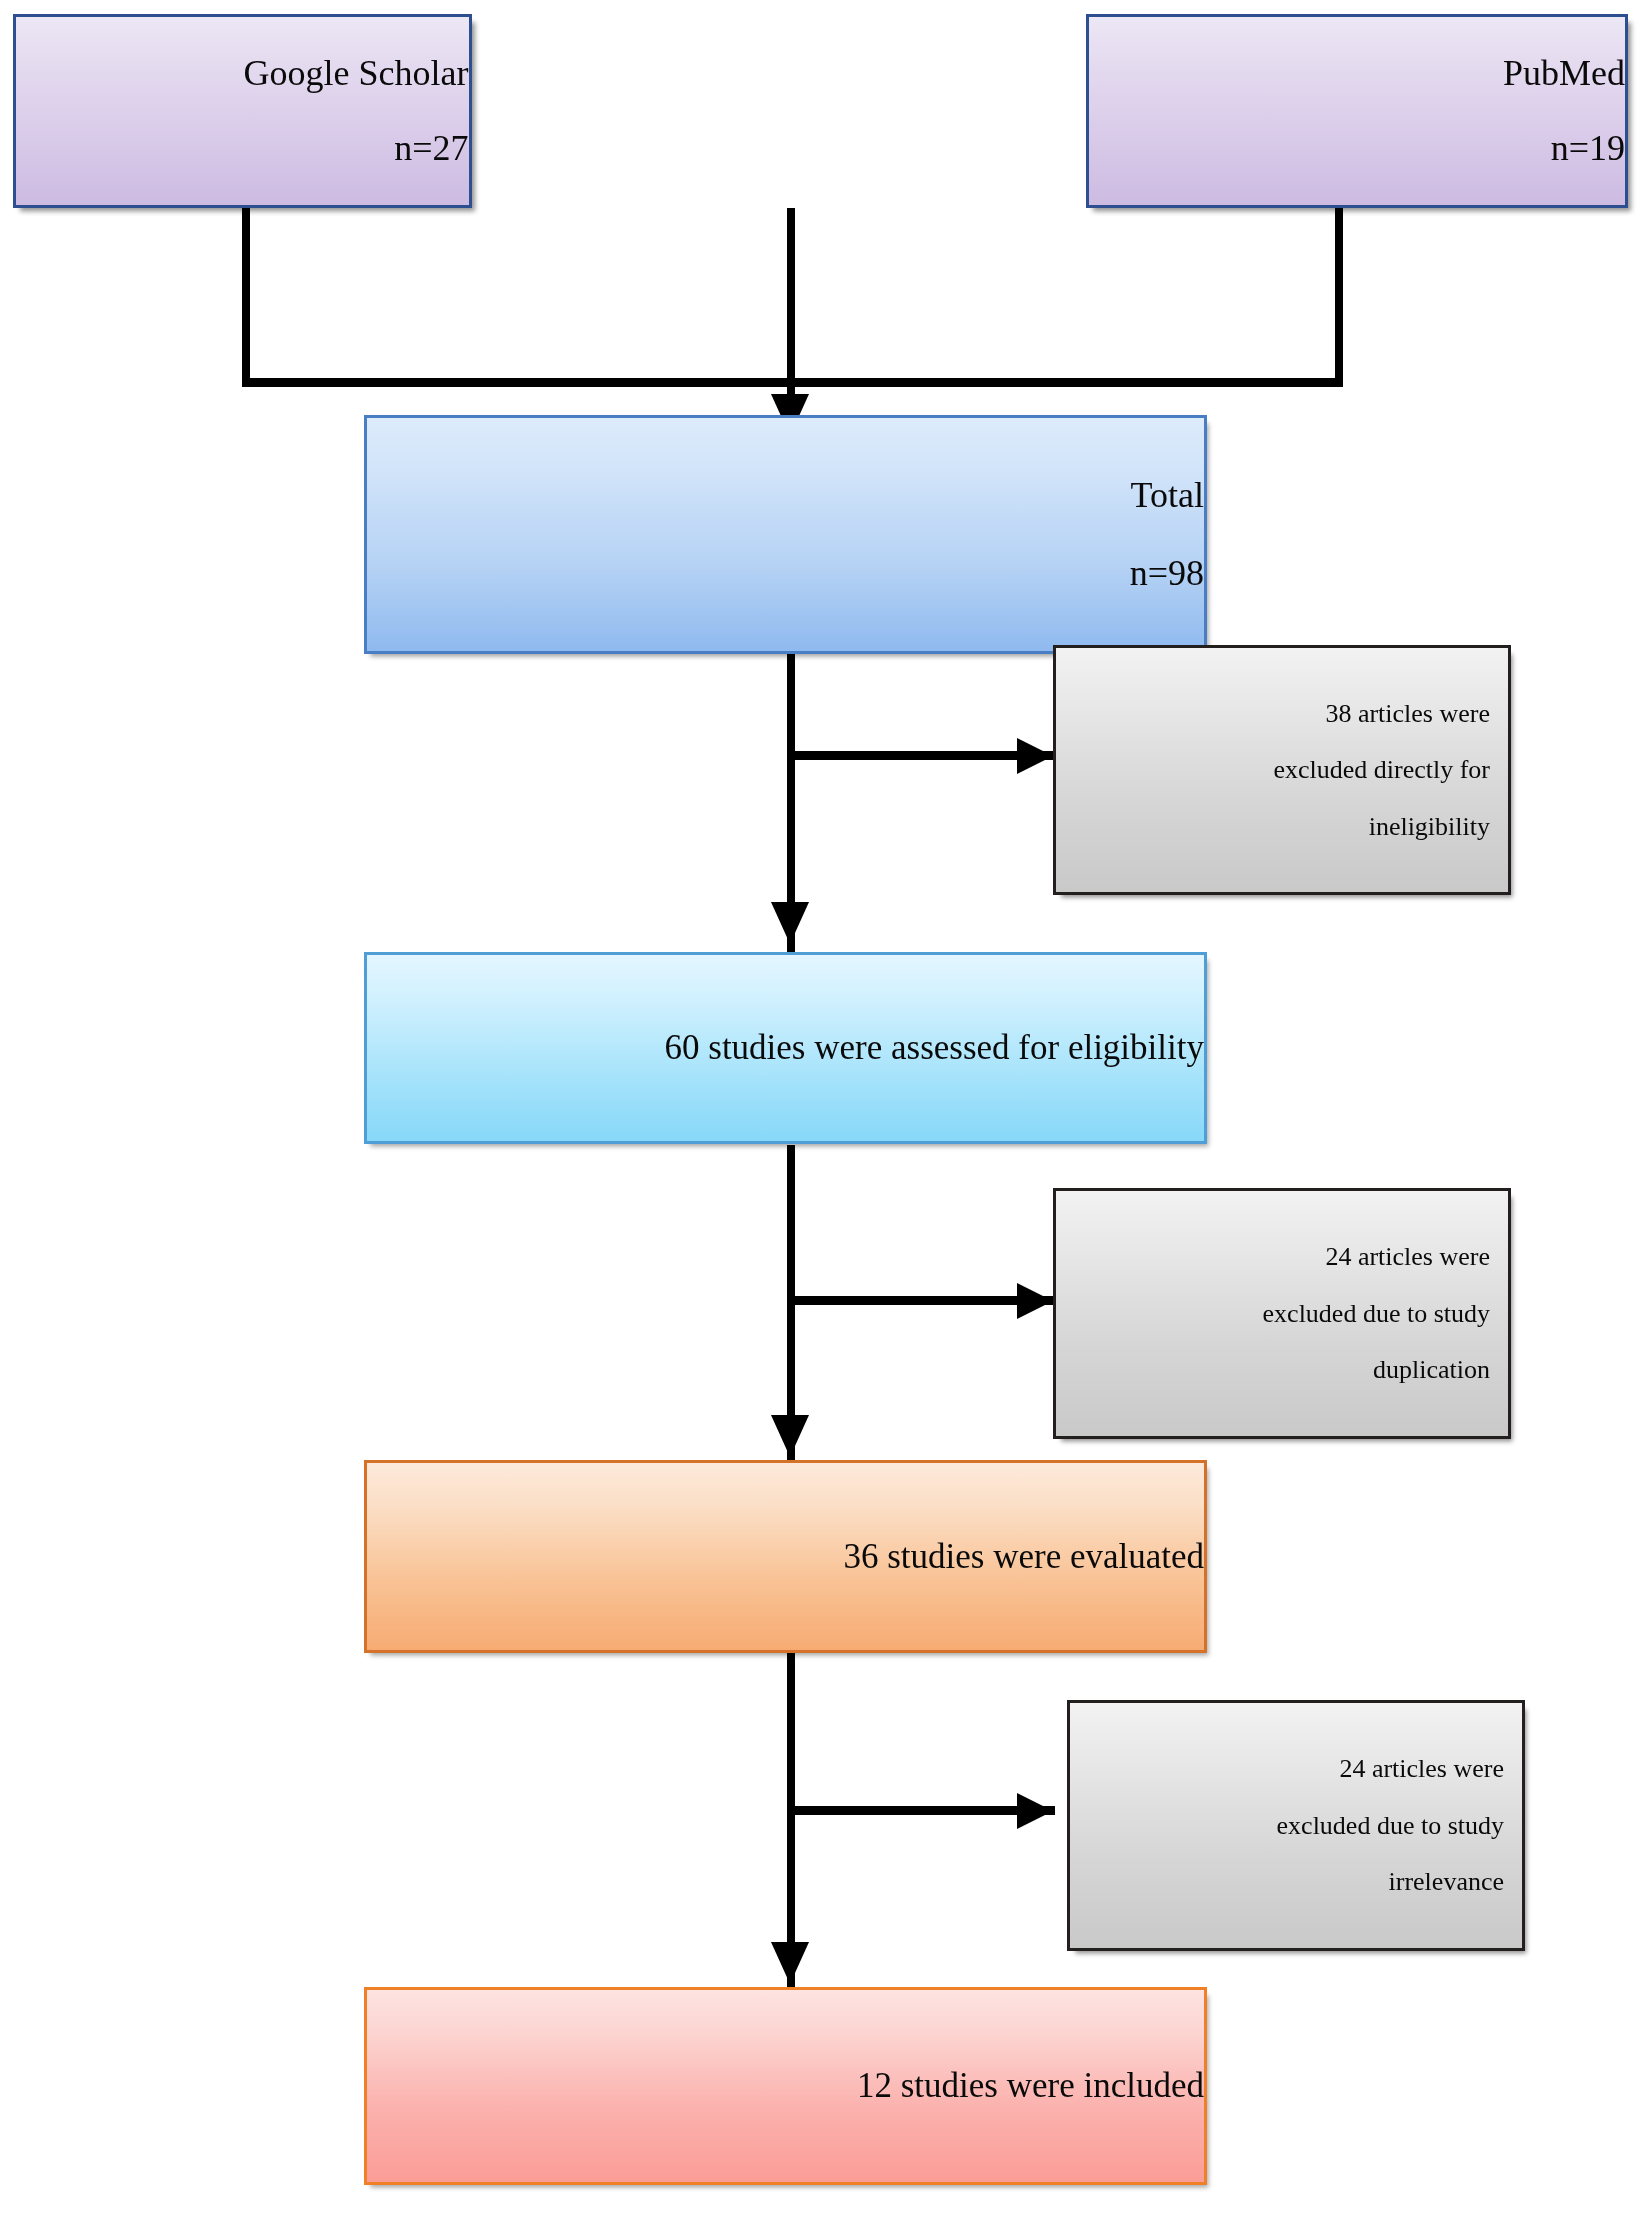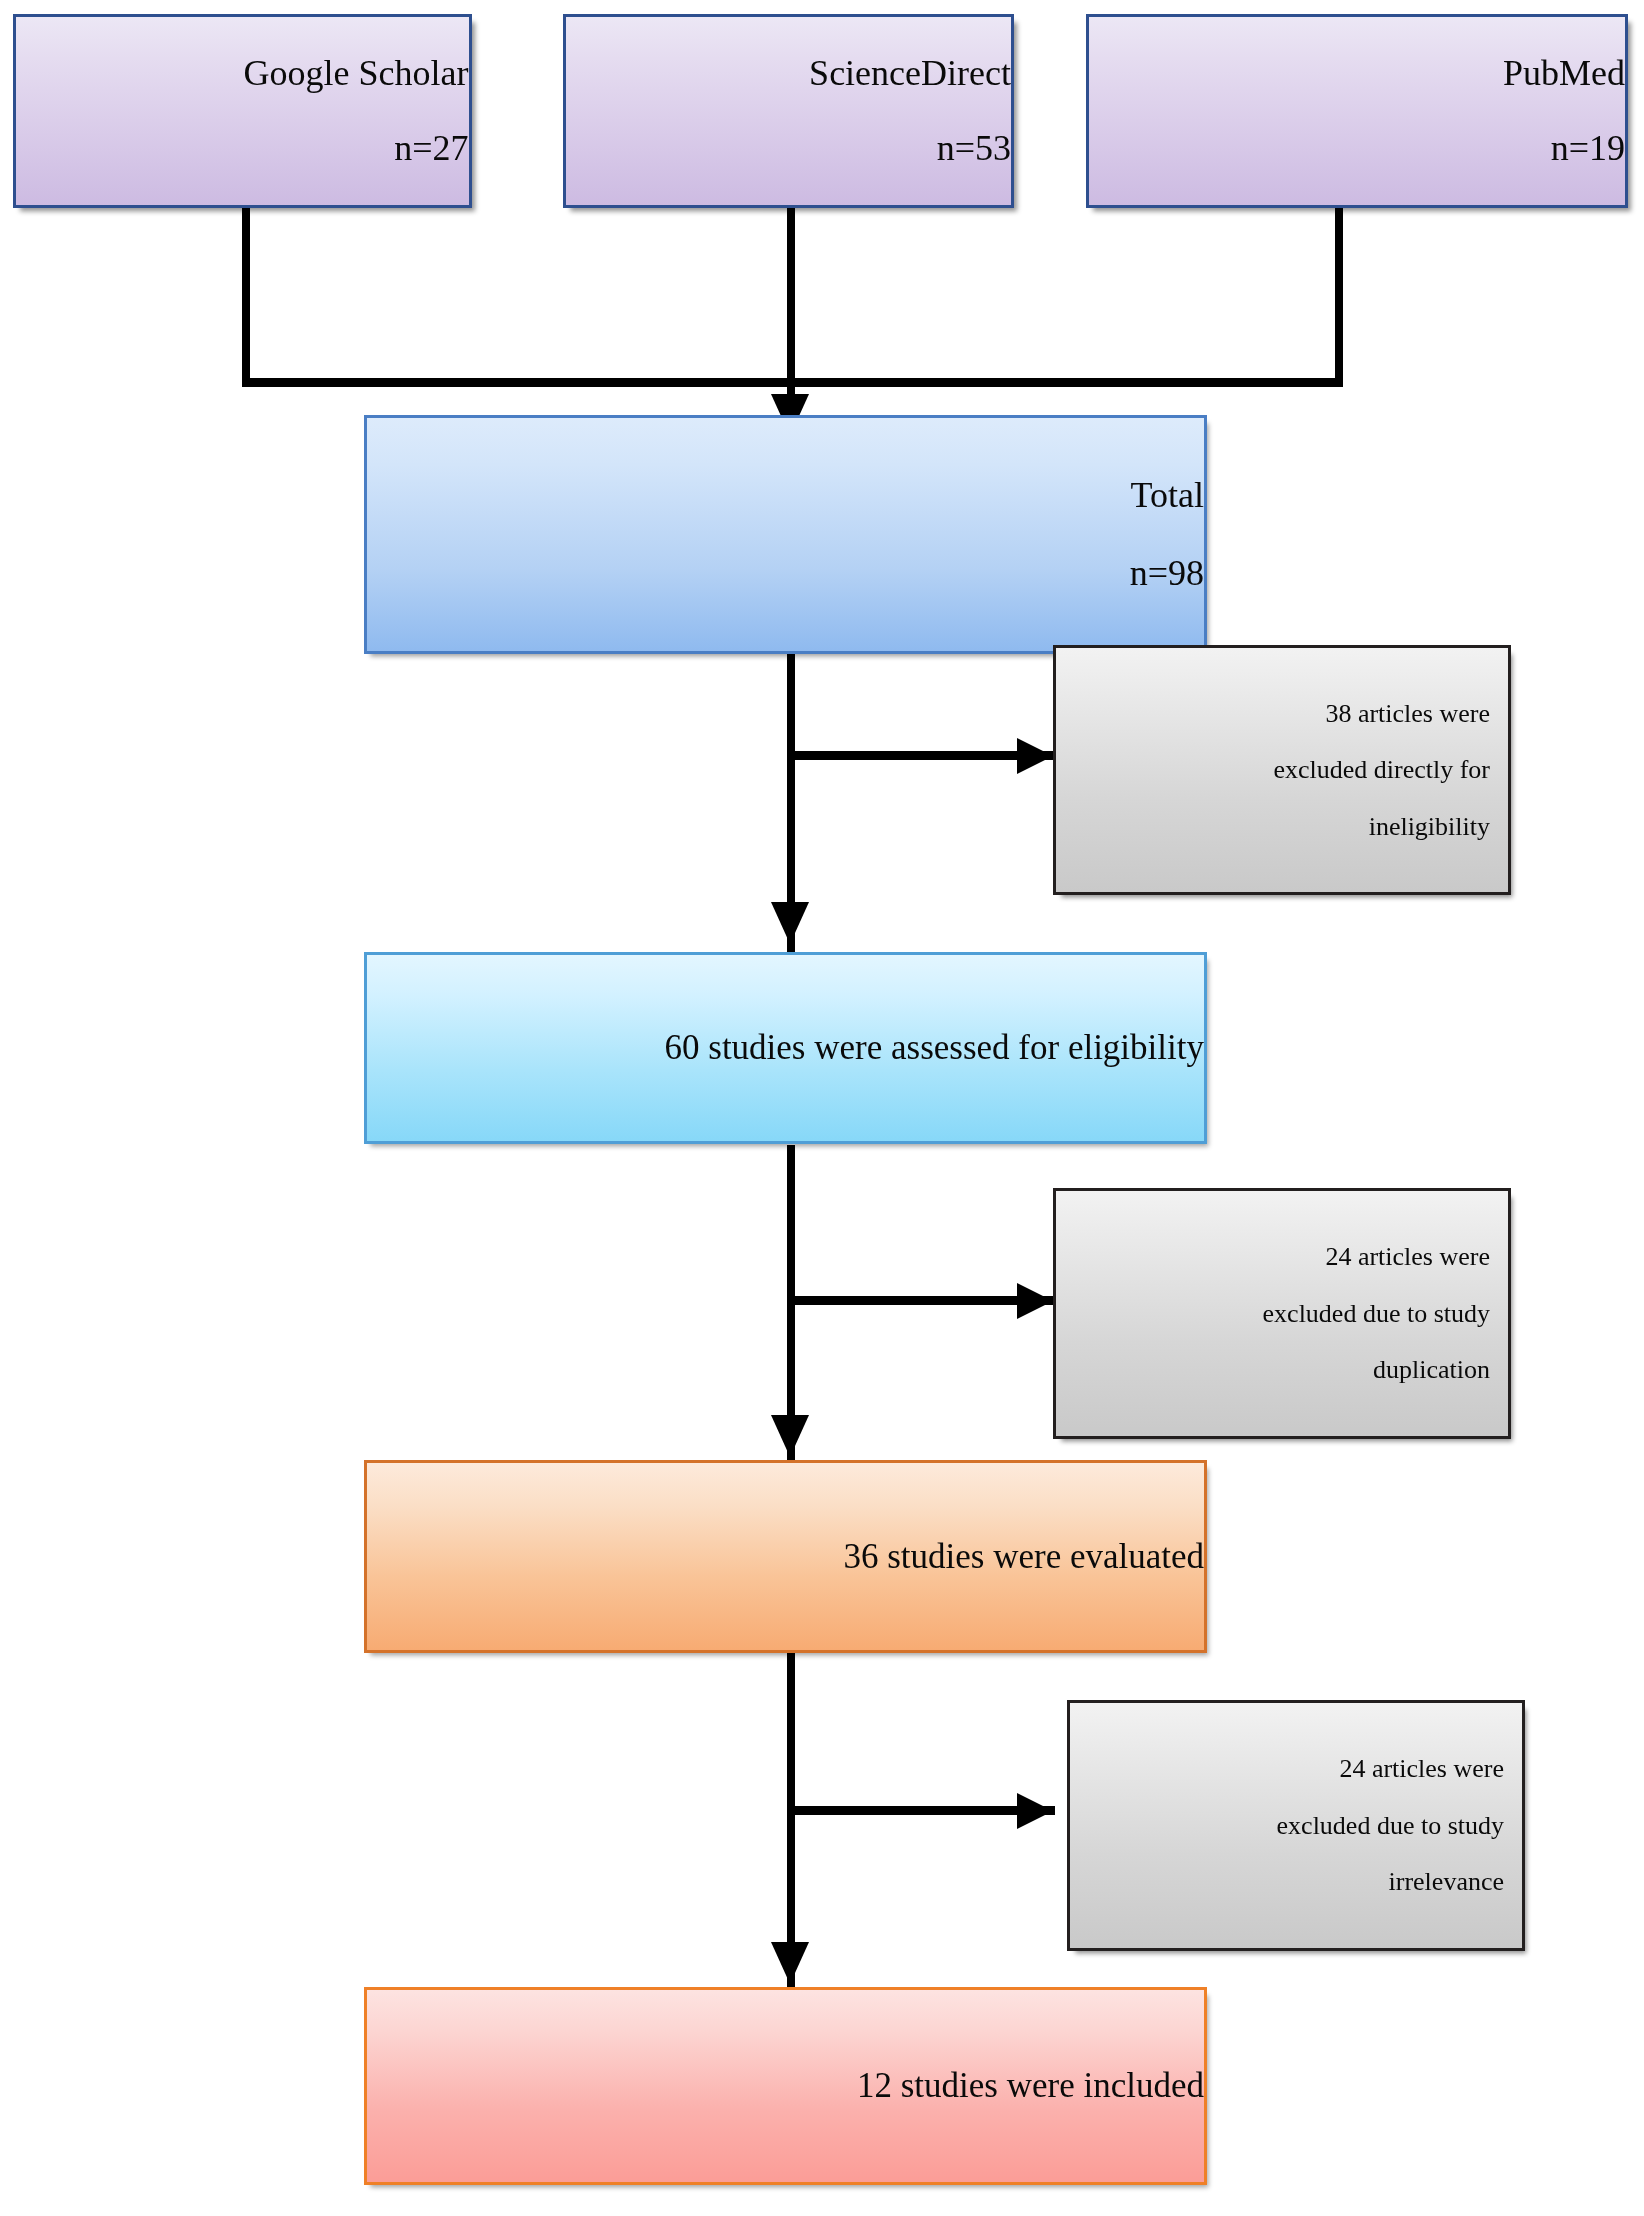--- a/index.html
+++ b/index.html
@@ -124,24 +124,20 @@
 </head>
 <body>
 
 <div id="flow-root">
 
   <div class="node source" style="left:12.5px; top:14px; width:459px; height:194px;">
     <span class="line">Google Scholar</span>
     <span class="line">n=27</span>
   </div>
 
-  <div class="node source" style="left:563px; top:14px; width:451px; height:194px;">
-    <span class="line">ScienceDirect</span>
-    <span class="line">n=53</span>
-  </div>
 
   <div class="node source" style="left:1086px; top:14px; width:542px; height:194px;padding-left:12px;">
     <span class="line">PubMed</span>
     <span class="line">n=19</span>
   </div>
 
   <div class="conn v" style="left:242px; top:208px; height:175px;"></div>
 
   <div class="conn v" style="left:787px; top:208px; height:175px;"></div>
 

